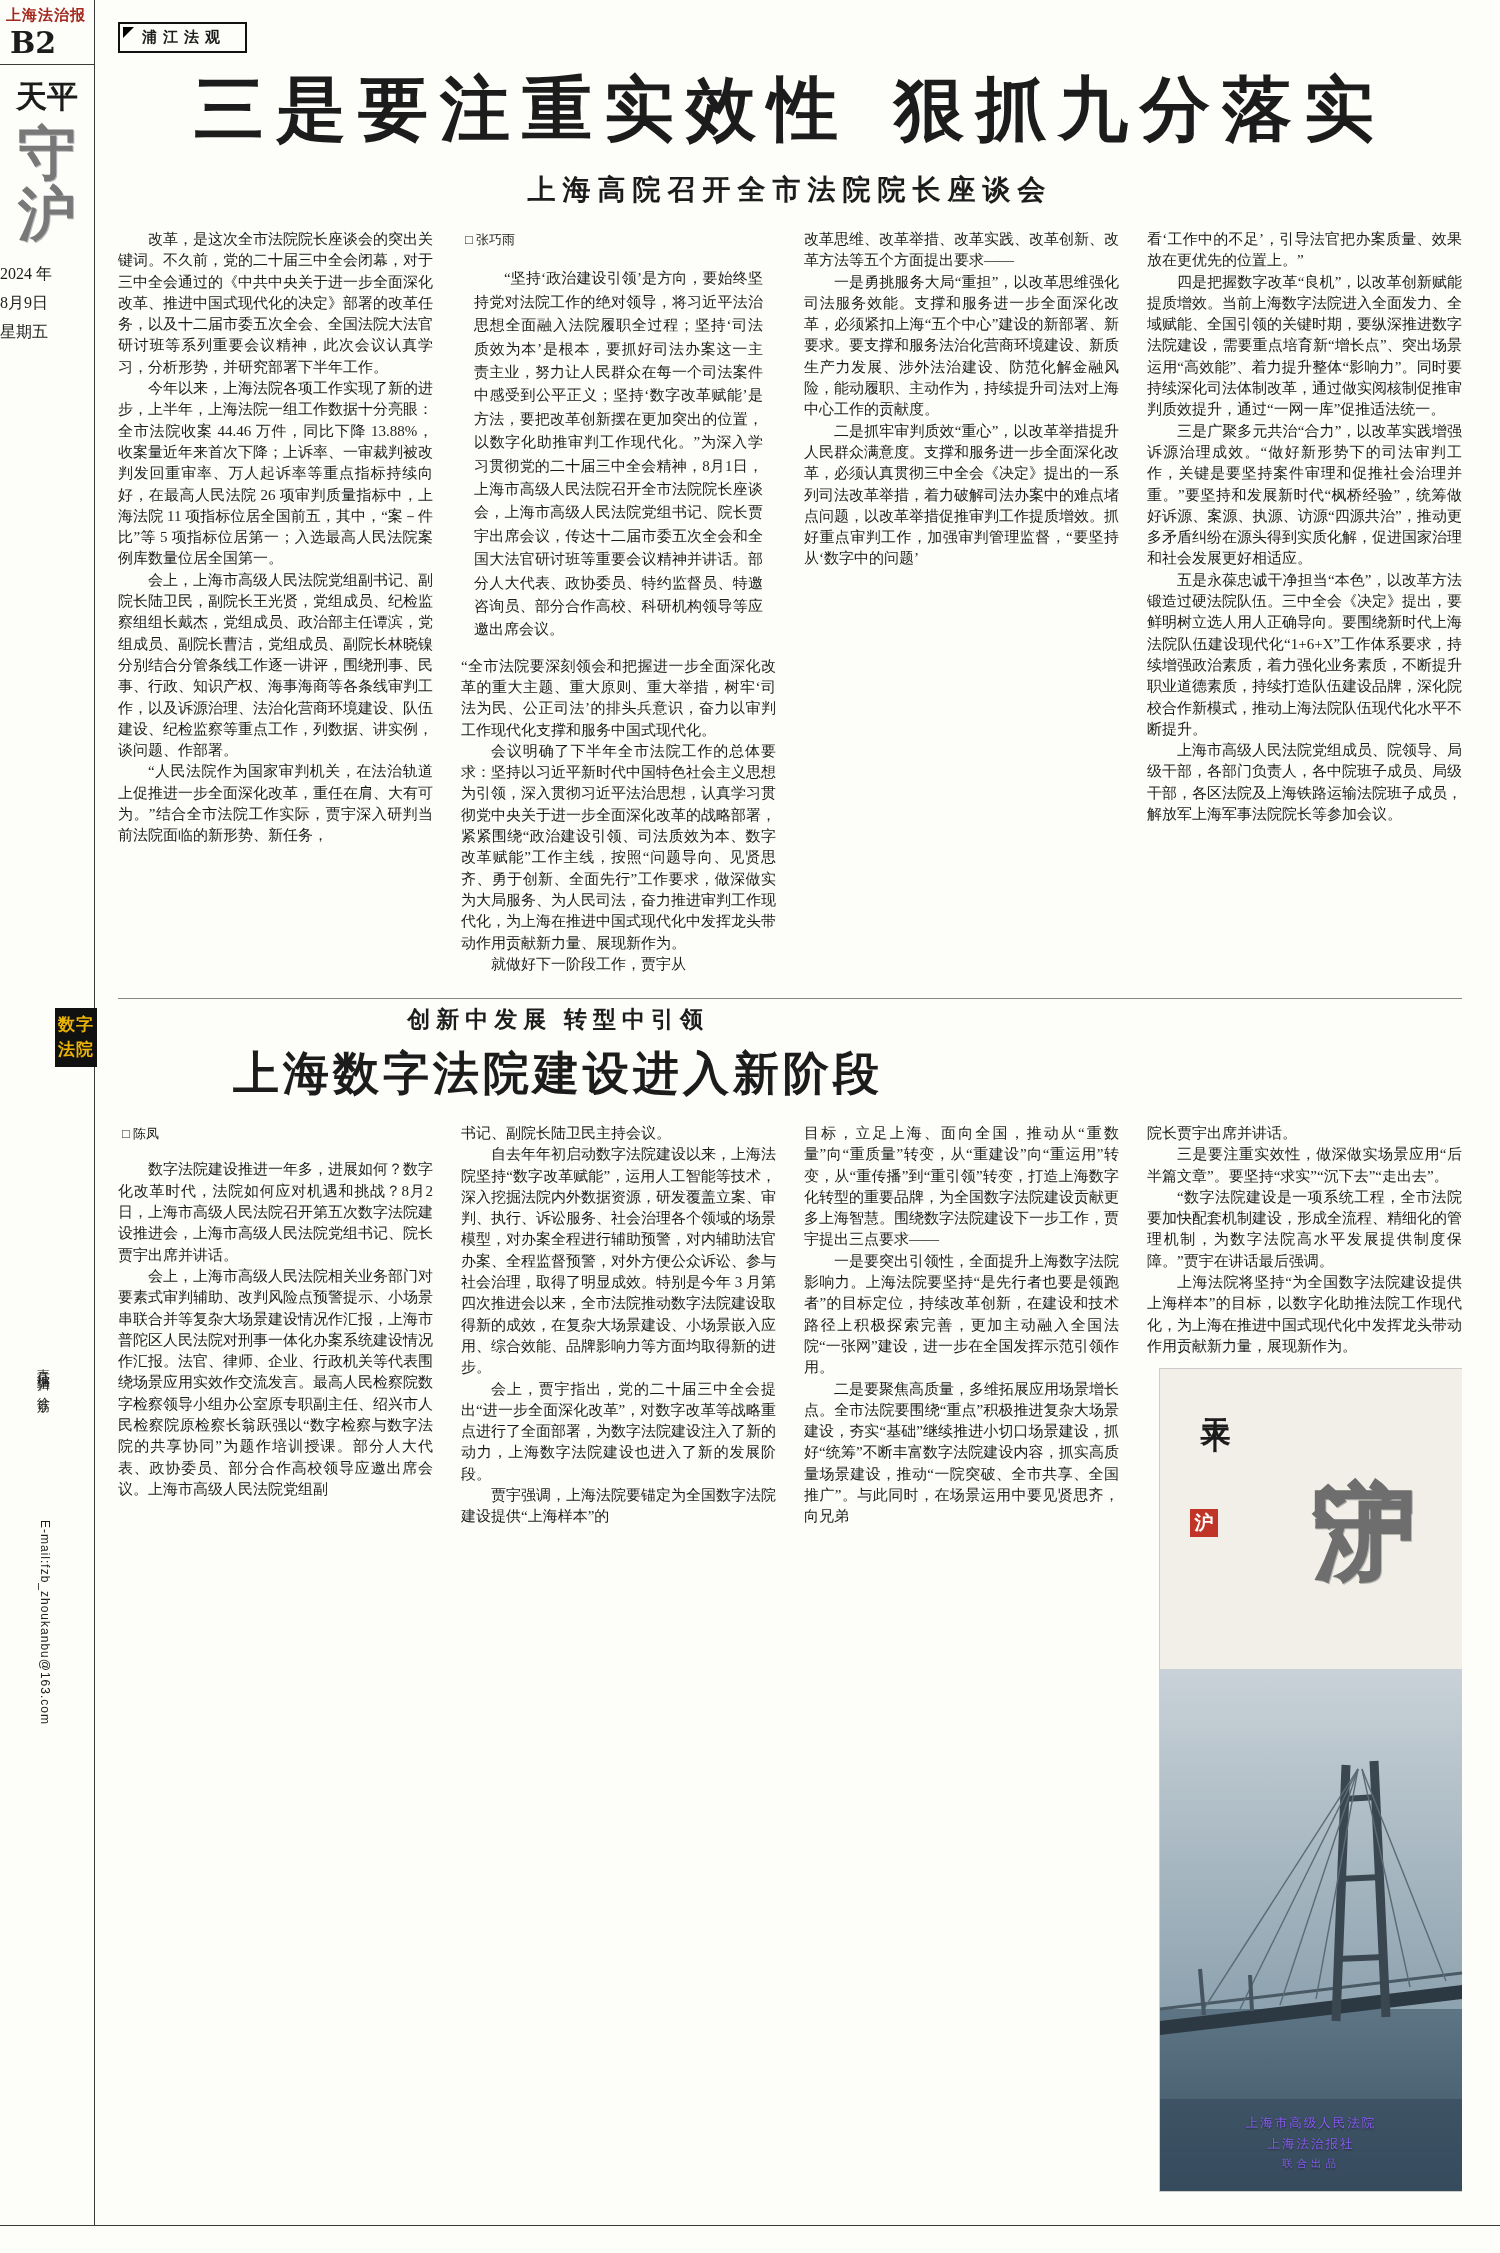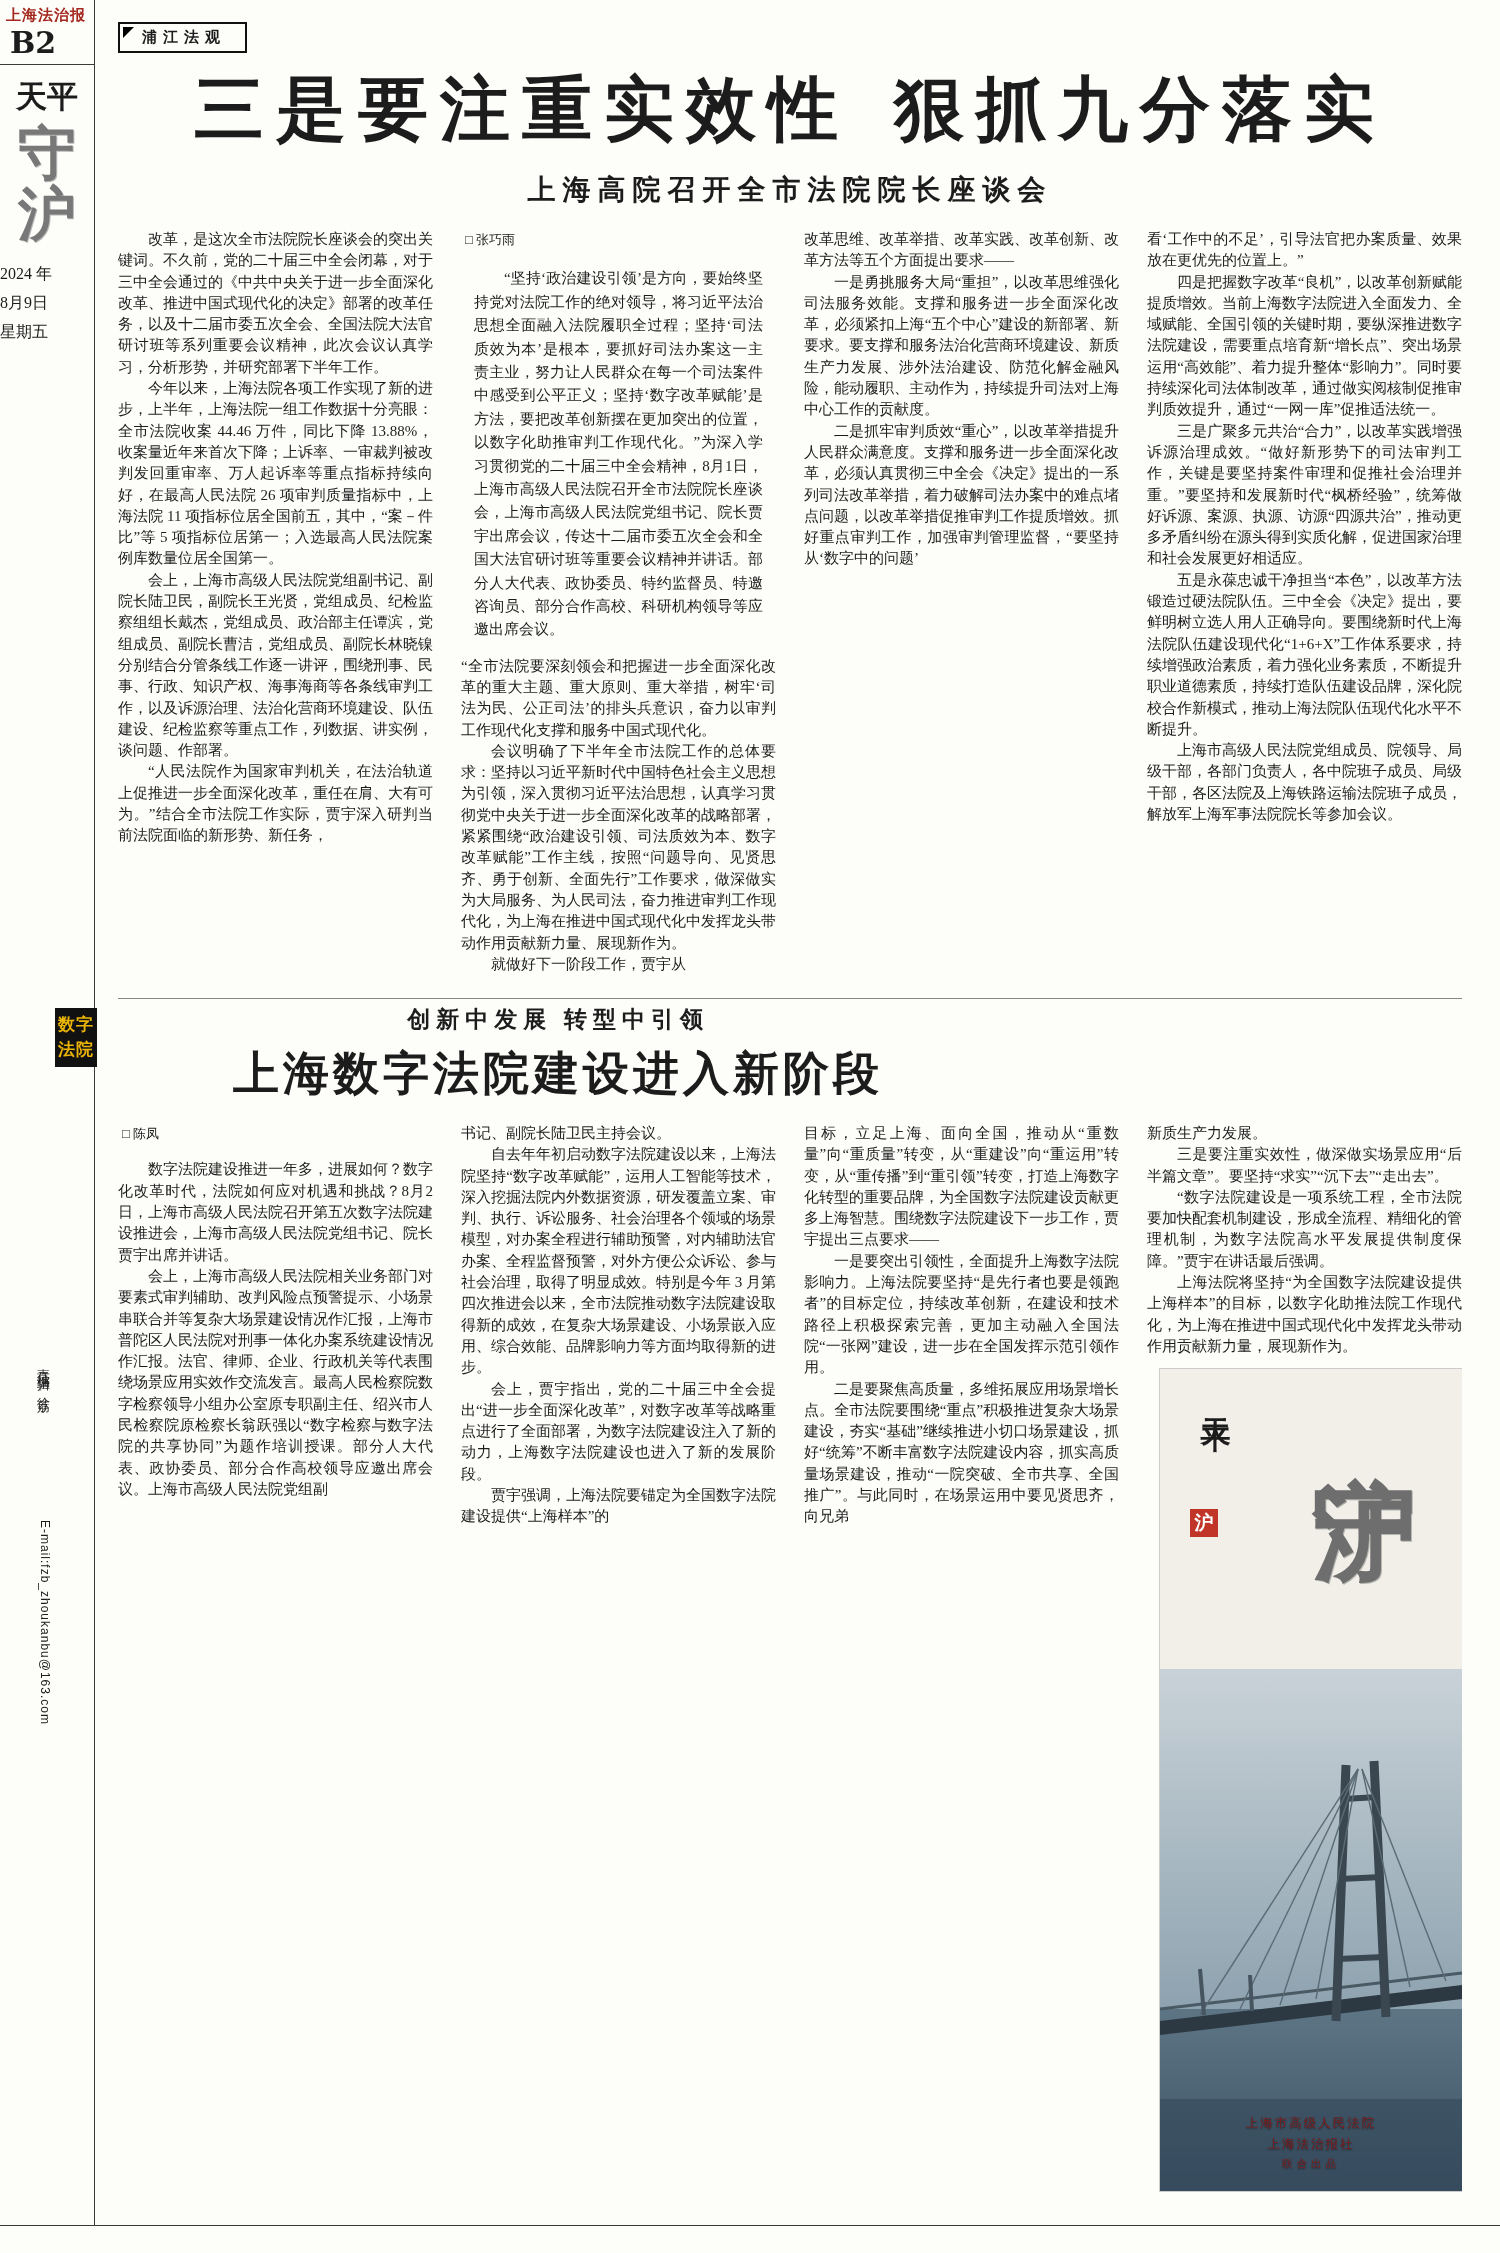--- a/index.html
+++ b/index.html
@@ -44,21 +44,21 @@
   .cols-bottom .col { height:1085px; }
   .byline2 { font-size:13px; margin:2px 0 16px 4px; }
 
   
   .photo { position:relative; width:302px; margin:12px 0 0 auto; height:822px; overflow:hidden; box-shadow:0 0 0 1px #ccc; }
   .photo-logo { position:relative; height:300px; background:#f1efe8; }
   .pl-small { position:absolute; left:34px; top:26px; writing-mode:vertical-rl; text-orientation:upright; font-size:30px; font-weight:bold; letter-spacing:6px; font-family:"DejaVu Serif", serif; }
   .pl-seal { position:absolute; left:30px; top:140px; width:28px; height:28px; background:#c03527; color:#fff; font-size:19px; line-height:28px; text-align:center; font-weight:bold; }
   .pl-large { position:absolute; right:44px; top:20px; writing-mode:vertical-rl; text-orientation:upright; font-size:104px; line-height:1; color:#6e6e6e; font-weight:bold; font-family:"DejaVu Serif", serif; text-shadow:1px 1px 0 #b5b5b0; }
   .bridge { display:block; width:302px; height:522px; }
-  .photo-caption { position:absolute; left:0; right:0; bottom:18px; text-align:center; color:#7f1d1d; font-size:12.5px; line-height:1.7; letter-spacing:2px; text-shadow:0 1px 2px rgba(0,0,0,.6); }
+  .photo-caption { position:absolute; left:0; right:0; bottom:18px; text-align:center; color:#8b5cf6; font-size:12.5px; line-height:1.7; letter-spacing:2px; text-shadow:0 1px 2px rgba(0,0,0,.6); }
   .photo-caption .small { font-size:10.5px; letter-spacing:4px; opacity:.95; }
 </style>
 </head>
 <body>
 
 <div class="page">
 
   <div class="sidebar">
     <div class="masthead">上海法治报</div>
     <div class="page-no">B2</div>
@@ -139,21 +139,21 @@
           <p>会上，贾宇指出，党的二十届三中全会提出“进一步全面深化改革”，对数字改革等战略重点进行了全面部署，为数字法院建设注入了新的动力，上海数字法院建设也进入了新的发展阶段。</p>
           <p>贾宇强调，上海法院要锚定为全国数字法院建设提供“上海样本”的</p>
         </div>
       <div class="col">
           <p class="noindent">目标，立足上海、面向全国，推动从“重数量”向“重质量”转变，从“重建设”向“重运用”转变，从“重传播”到“重引领”转变，打造上海数字化转型的重要品牌，为全国数字法院建设贡献更多上海智慧。围绕数字法院建设下一步工作，贾宇提出三点要求——</p>
           <p>一是要突出引领性，全面提升上海数字法院影响力。上海法院要坚持“是先行者也要是领跑者”的目标定位，持续改革创新，在建设和技术路径上积极探索完善，更加主动融入全国法院“一张网”建设，进一步在全国发挥示范引领作用。</p>
           <p>二是要聚焦高质量，多维拓展应用场景增长点。全市法院要围绕“重点”积极推进复杂大场景建设，夯实“基础”继续推进小切口场景建设，抓好“统筹”不断丰富数字法院建设内容，抓实高质量场景建设，推动“一院突破、全市共享、全国推广”。与此同时，在场景运用中要见贤思齐，向兄弟</p>
         </div>
       <div class="col">
         <div>
-            <p class="noindent">新质生产力发展。</p>
+            <p class="noindent">院长贾宇出席并讲话。</p>
             <p>三是要注重实效性，做深做实场景应用“后半篇文章”。要坚持“求实”“沉下去”“走出去”。</p>
             <p>“数字法院建设是一项系统工程，全市法院要加快配套机制建设，形成全流程、精细化的管理机制，为数字法院高水平发展提供制度保障。”贾宇在讲话最后强调。</p>
             <p>上海法院将坚持“为全国数字法院建设提供上海样本”的目标，以数字化助推法院工作现代化，为上海在推进中国式现代化中发挥龙头带动作用贡献新力量，展现新作为。</p>
           </div>
 
         <div class="photo">
           <div class="photo-logo">
             <div class="pl-small">天平</div>
             <div class="pl-seal">沪</div>
             <div class="pl-large">守沪</div>

